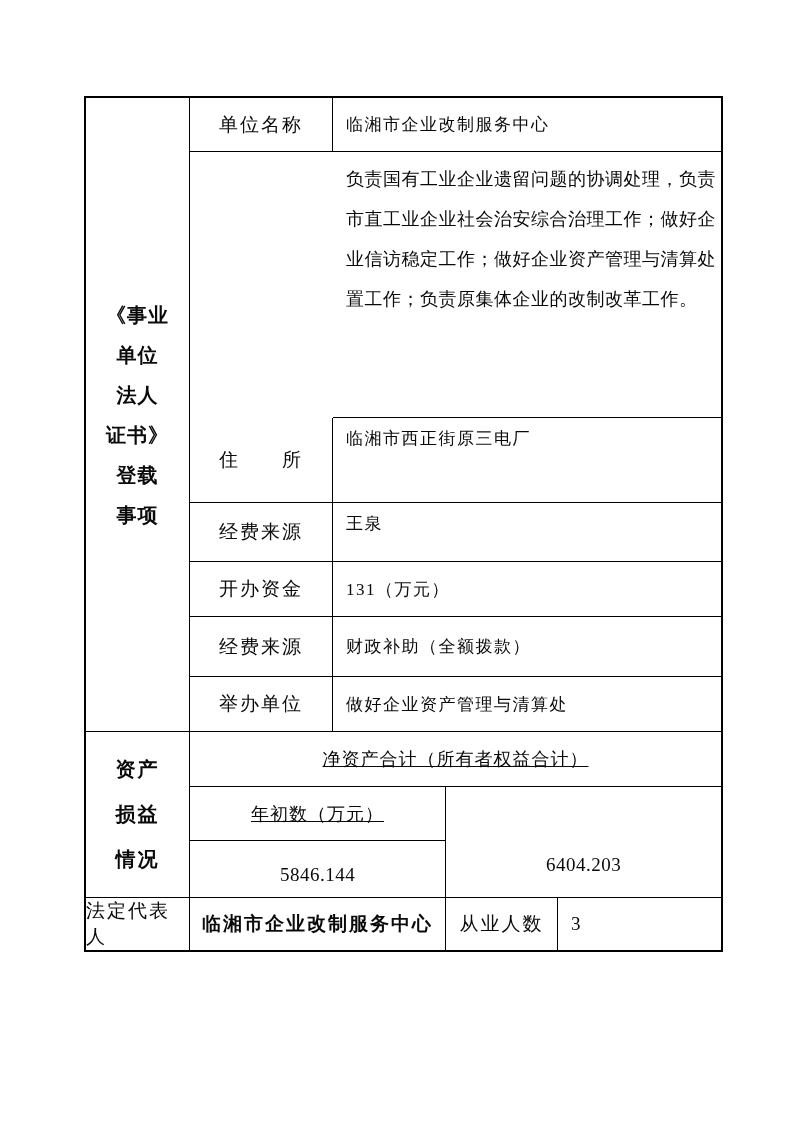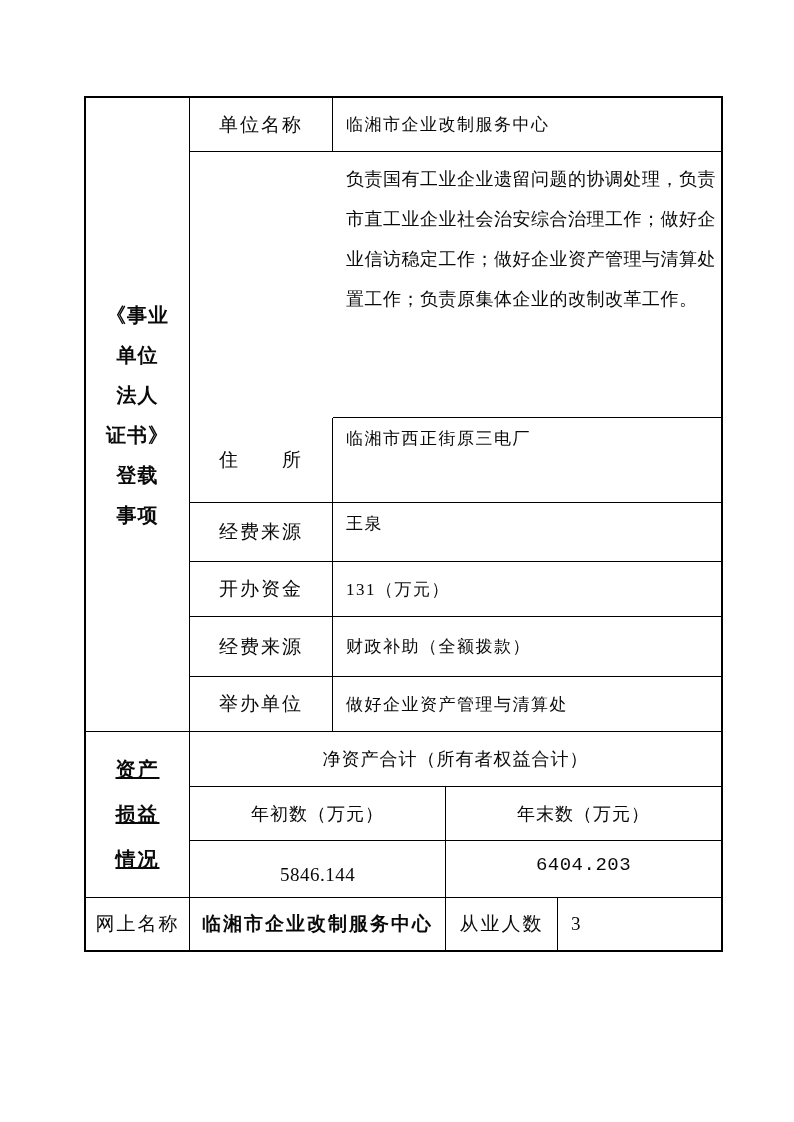--- a/index.html
+++ b/index.html
@@ -60,21 +60,21 @@
     justify-content: center;
     font-weight: bold;
     font-size: 20px;
   }
   .side .ln {
     line-height: 40px;
     letter-spacing: 1px;
     text-align: center;
     white-space: nowrap;
   }
-  .side2 .ln { line-height: 45px; letter-spacing: 2px; text-decoration: underline; }
+  .side2 .ln { line-height: 45px; letter-spacing: 2px; }
 
   .lab-2line {
     flex-direction: column;
     justify-content: center;
   }
   .lab-2line .ln {
     line-height: 45px;
     text-align: center;
     white-space: nowrap;
   }
@@ -85,28 +85,29 @@
     letter-spacing: 0.5px;
   }
   .para .ln {
     line-height: 40px;
     white-space: nowrap;
   }
   .hdr {
     justify-content: center;
     font-size: 18px;
     letter-spacing: 1px;
+    text-decoration: underline;
   }
   .num {
     justify-content: center;
     font-size: 19px;
     letter-spacing: 0.5px;
   }
   .num-lo { padding-top: 12px; font-family: Liberation Serif, serif; }
-  .num-hi { padding-bottom: 8px; font-family: Liberation Mono, monospace; }
+  .num-hi { padding-bottom: 8px; }
   .bold-val {
     justify-content: center;
     font-weight: bold;
     font-size: 19px;
     letter-spacing: 2px;
   }
   .plain-val {
     padding-left: 13px;
     font-size: 19px;
   }
@@ -153,24 +154,23 @@
 
     <div class="c side side2" style="grid-area: 8 / 1 / 11 / 2;">
       <div class="ln">资产</div>
       <div class="ln">损益</div>
       <div class="ln">情况</div>
     </div>
 
     <div class="c hdr no-r" style="grid-area: 8 / 2 / 9 / 6;">净资产合计（所有者权益合计）</div>
 
     <div class="c hdr" style="grid-area: 9 / 2 / 10 / 4;">年初数（万元）</div>
-    <div class="c hdr no-r" style="grid-area: 9 / 4 / 10 / 6;">年末数（万元）</div>
 
     <div class="c num num-lo" style="grid-area: 10 / 2 / 11 / 4;">5846.144</div>
     <div class="c num num-hi no-r" style="grid-area: 10 / 4 / 11 / 6;">6404.203</div>
 
-    <div class="c lab no-b" style="grid-area: 11 / 1 / 12 / 2;">网上名称</div>
+    <div class="c lab no-b" style="grid-area: 11 / 1 / 12 / 2;">法定代表人</div>
     <div class="c bold-val no-b" style="grid-area: 11 / 2 / 12 / 4;">临湘市企业改制服务中心</div>
     <div class="c lab no-b" style="grid-area: 11 / 4 / 12 / 5;">从业人数</div>
     <div class="c plain-val no-r no-b" style="grid-area: 11 / 5 / 12 / 6;">3</div>
 
   </div>
 </div>
 
 </body></html>

